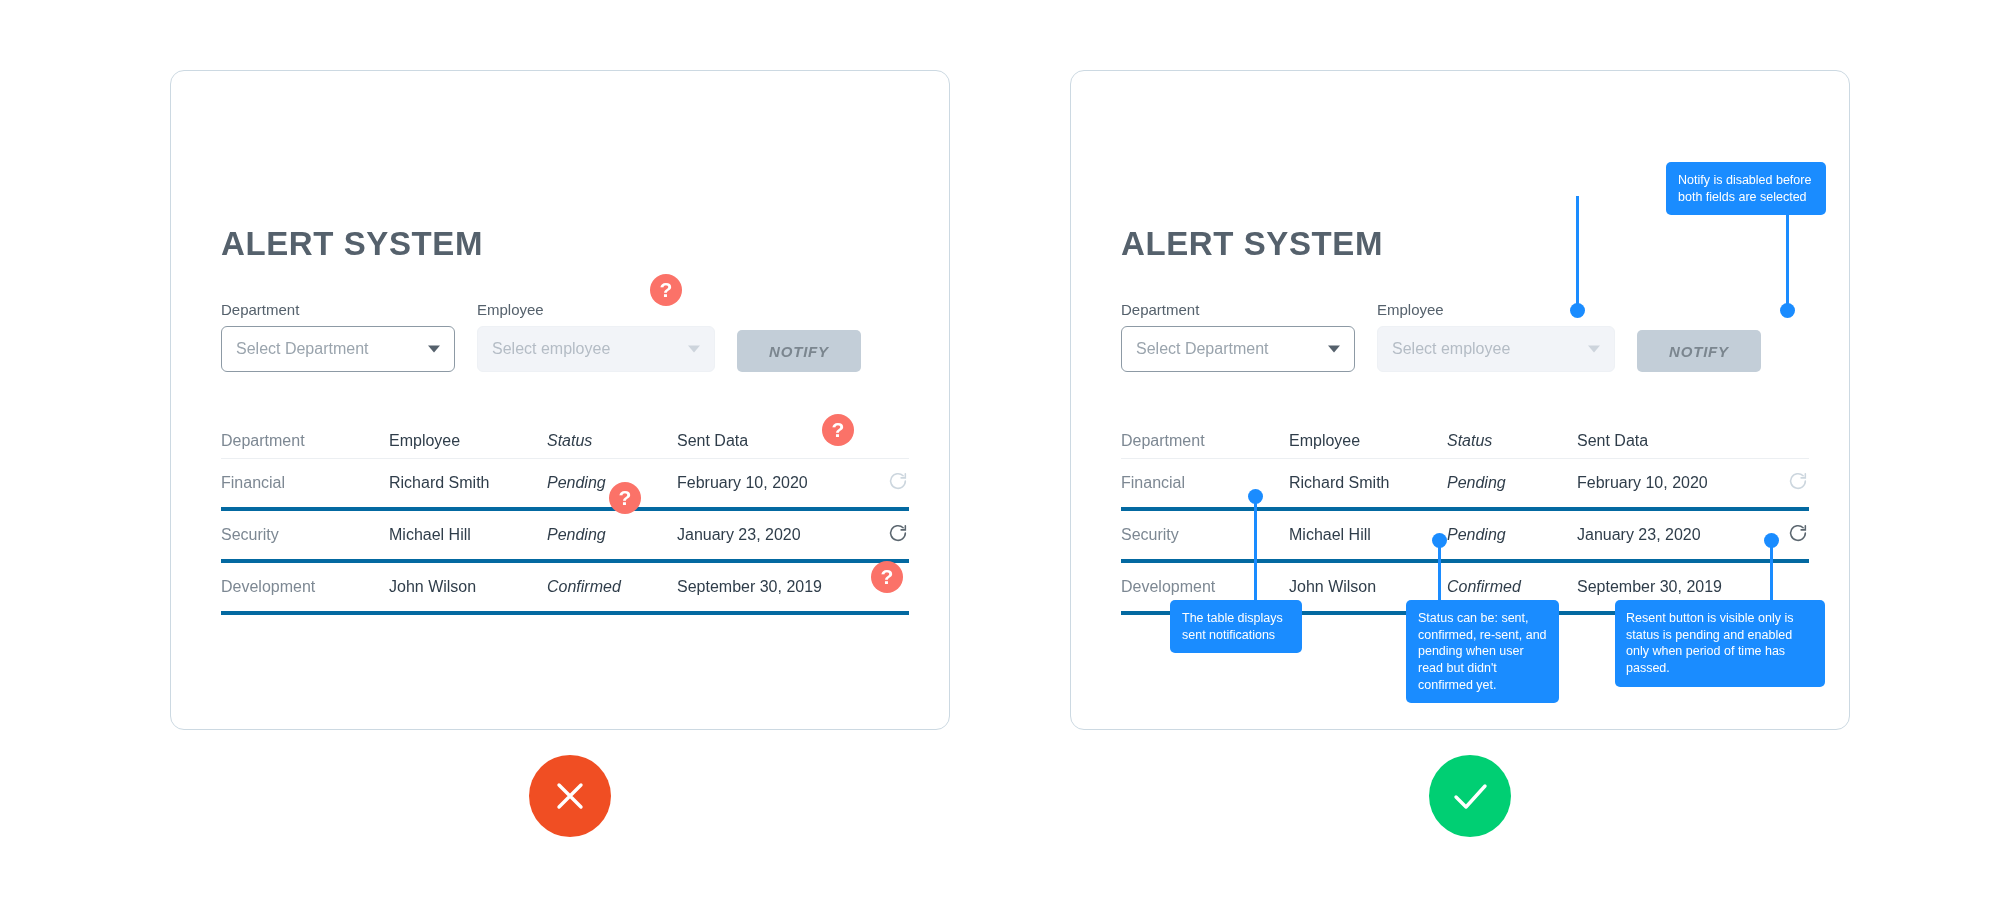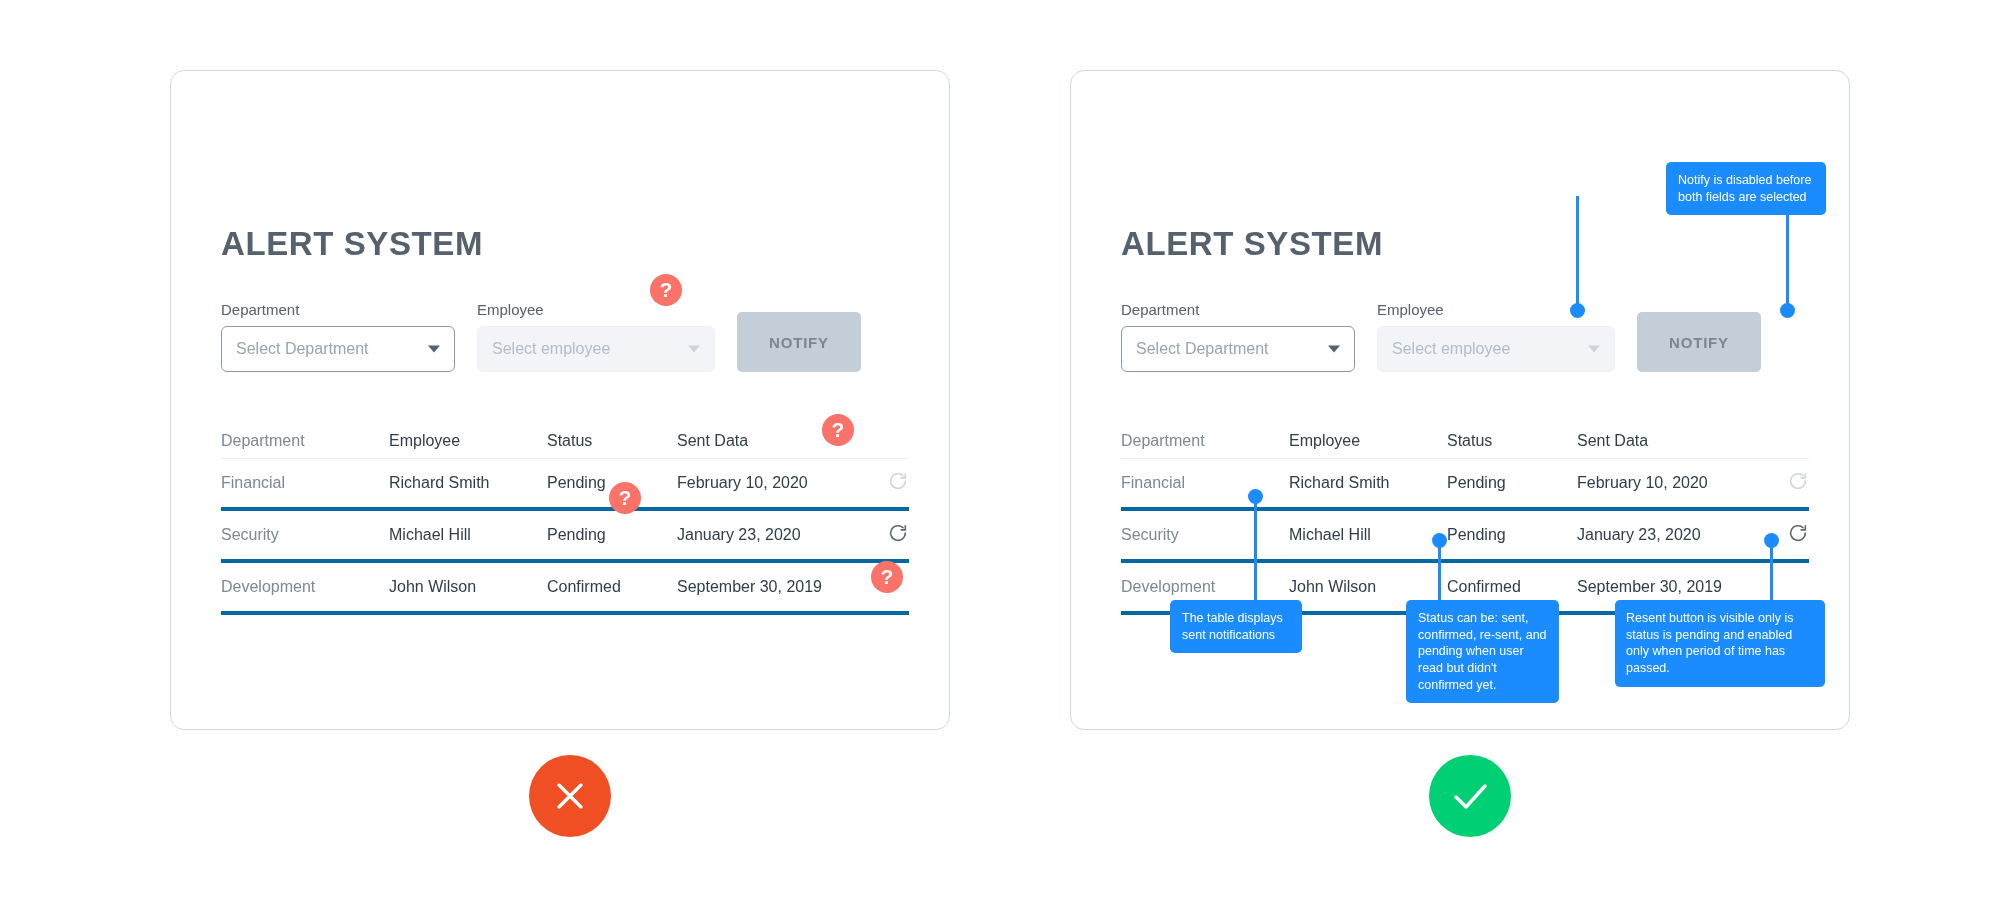--- a/index.html
+++ b/index.html
@@ -99,50 +99,51 @@
     border-left: 6px solid transparent;
     border-right: 6px solid transparent;
     transform: translateY(-50%);
   }
   .caret-dark { border-top: 7px solid #55616c; }
   .caret-light { border-top: 7px solid #cdd4dc; }
 
   .notify-btn {
     box-sizing: border-box;
     width: 124px;
-    height: 60px;
+    height: 42px;
     border: none;
     border-radius: 5px;
     background: #c3ced8;
     color: #7b868f;
     font-size: 15px;
     font-weight: bold;
     letter-spacing: 0.8px;
     font-family: "Liberation Sans", sans-serif;
     cursor: default;
+    font-style: italic;
   }
 
   
   .table {
     margin-top: 52px;
     width: 688px;
   }
   .trow {
     display: flex;
     align-items: center;
     border-bottom: 4px solid #0369a1;
     height: 48px;
   }
   .trow.head {
     border-bottom: 1px solid #eceff2;
     height: 34px;
   }
   .c-dept   { width: 168px; }
   .c-emp    { width: 158px; }
-  .c-status { width: 130px; }
+  .c-status { width: 130px; font-style: italic; }
   .c-date   { width: 182px; }
   .c-act    { width: 50px; text-align: right; }
 
   .head .c-dept, .head .c-emp, .head .c-status, .head .c-date {
     font-size: 13px;
     color: #b0b8c1;
   }
   .trow .c-dept   { font-size: 16px; color: #7d8893; }
   .trow .c-emp    { font-size: 16px; color: #2f3d4a; }
   .trow .c-status { font-size: 16px; color: #2f3d4a; }

